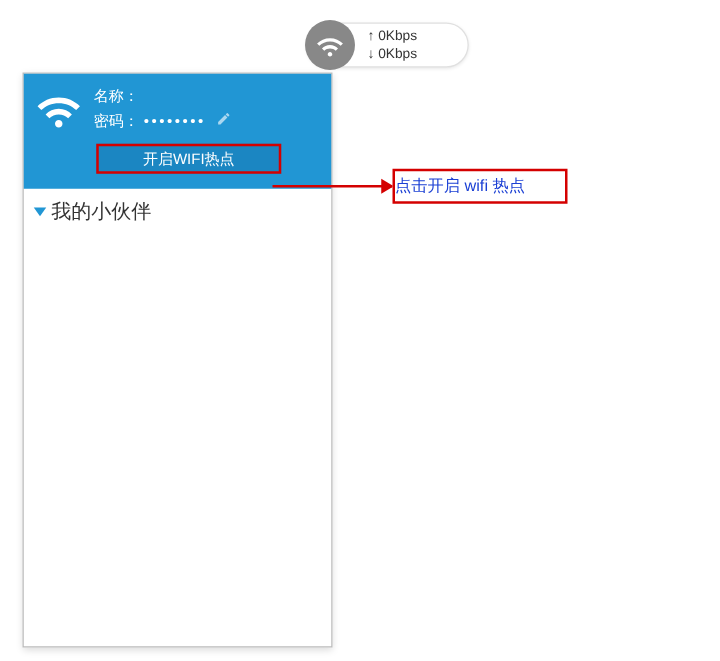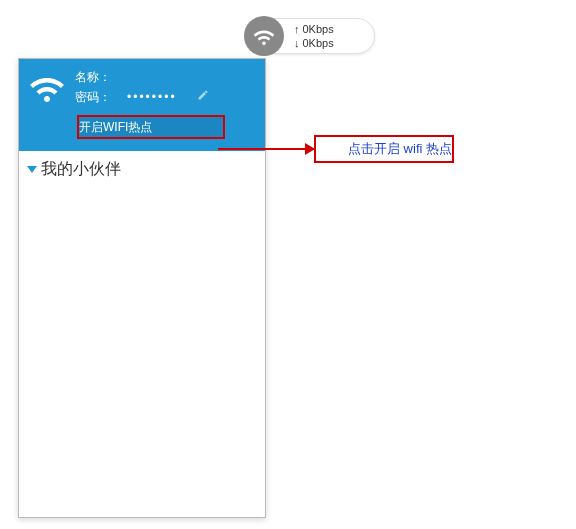--- a/index.html
+++ b/index.html
@@ -59,34 +59,34 @@
     .close-x { font-size: 14px; cursor: pointer; }
 
     .header {
       background: #2196d4;
       color: #fff;
       padding: 8px 10px 12px 10px;
     }
     .header-row { display: flex; align-items: flex-start; gap: 10px; }
     .wifi-big { width: 36px; height: 36px; flex-shrink: 0; margin-top: 2px; }
     .info { flex: 1; font-size: 12px; line-height: 20px; }
-    .info-row { display: flex; align-items: center; gap: 16px; }
+    .info-row { display: flex; align-items: center; gap: 4px; }
     .pw-dots { letter-spacing: 2px; }
     .edit-icon { font-size: 12px; opacity: 0.8; margin-left: 4px; }
 
     .open-btn {
       margin: 8px 0 0 48px;
       width: 148px;
       height: 24px;
       background: #1b86c2;
       border: 2px solid #d40000;
       color: #fff;
       display: flex;
       align-items: center;
-      justify-content: flex-start;
+      justify-content: center;
       font-size: 12px;
       cursor: pointer;
     }
 
     .list {
       padding: 6px 8px;
     }
     .list-row {
       display: flex;
       align-items: center;
@@ -112,21 +112,21 @@
     .annotation {
       position: absolute;
       top: 135px;
       left: 314px;
       width: 140px;
       height: 28px;
       border: 2px solid #d40000;
       color: #1a3fd4;
       display: flex;
       align-items: center;
-      justify-content: flex-end;
+      justify-content: flex-start;
       font-size: 13px;
       background: #fff;
     }
 
     .arrow {
       position: absolute;
       top: 148px;
       left: 218px;
       width: 96px;
       height: 2px;

